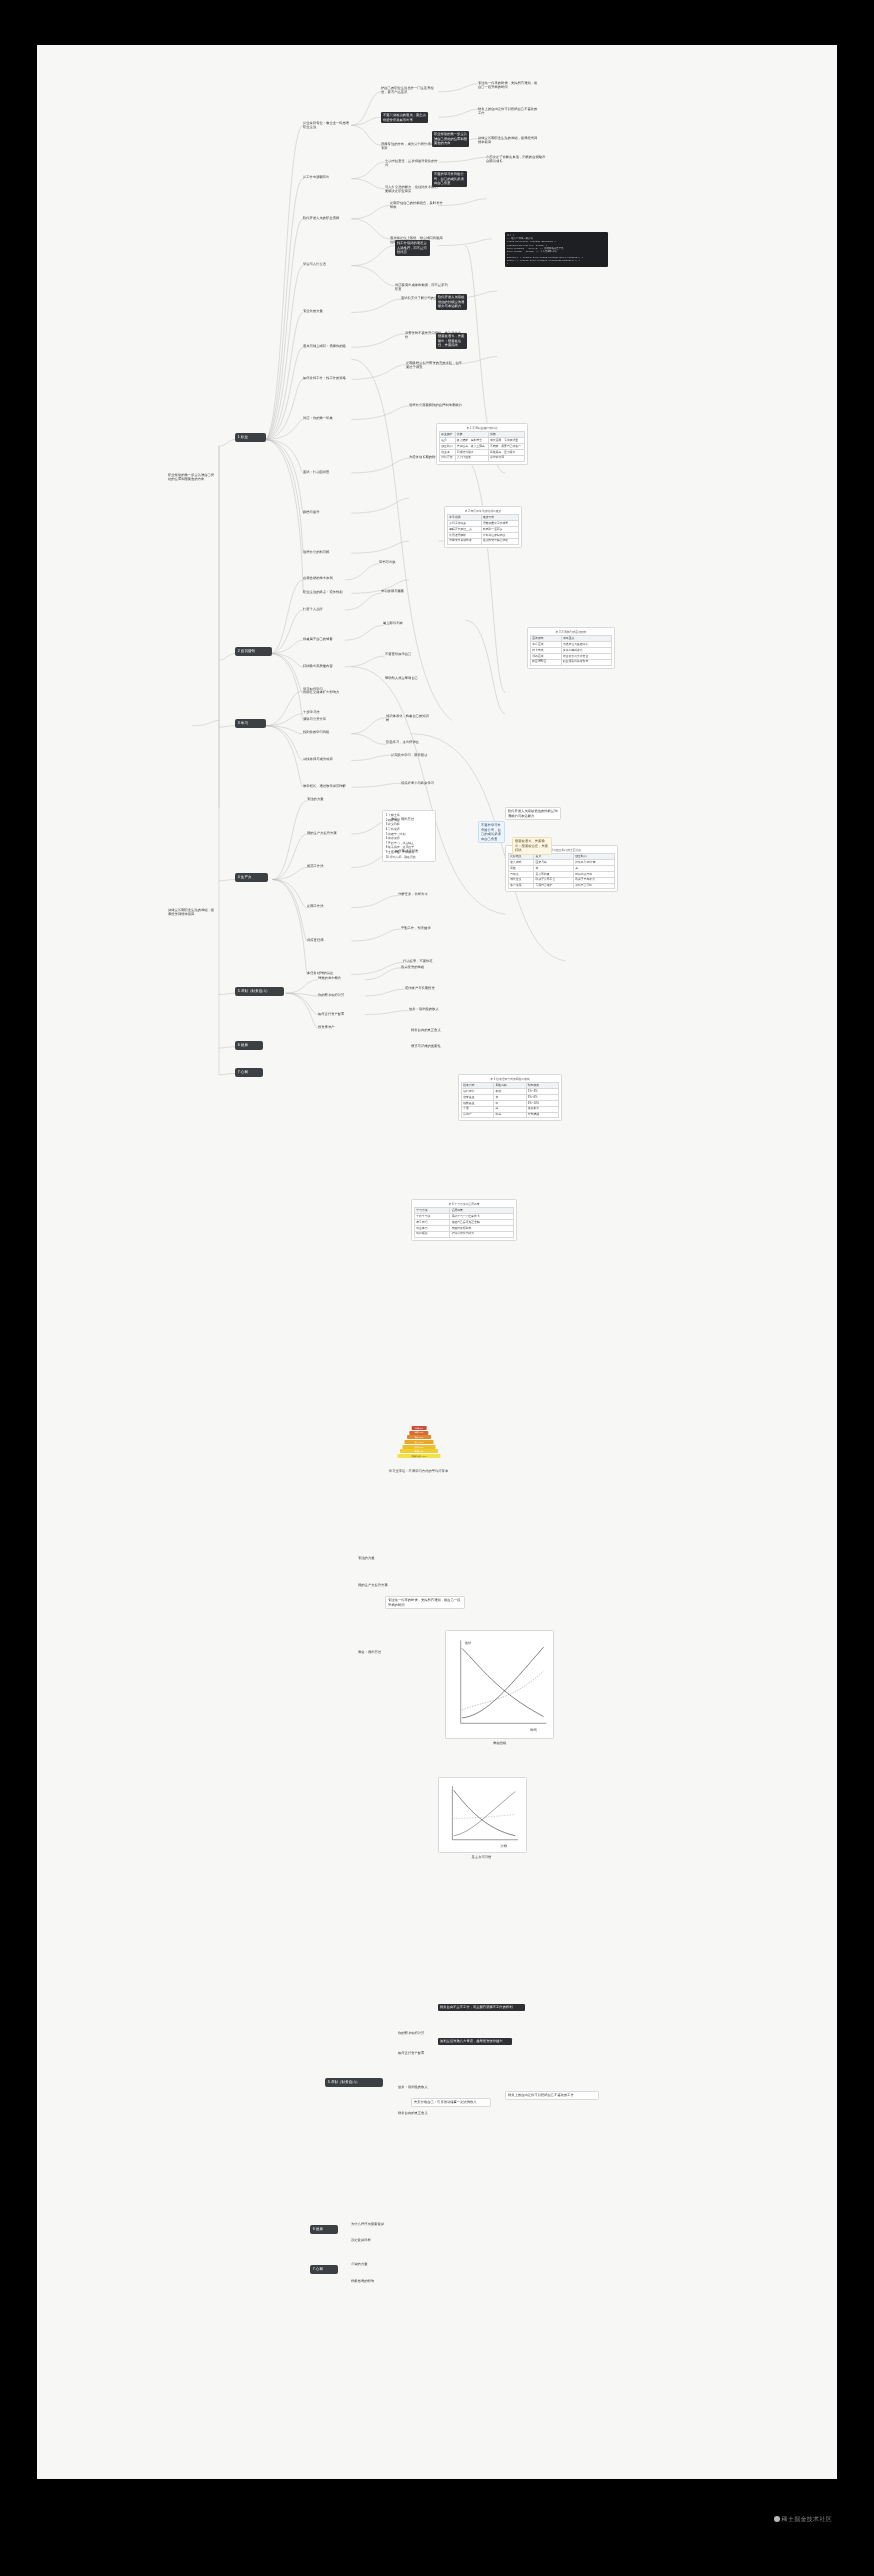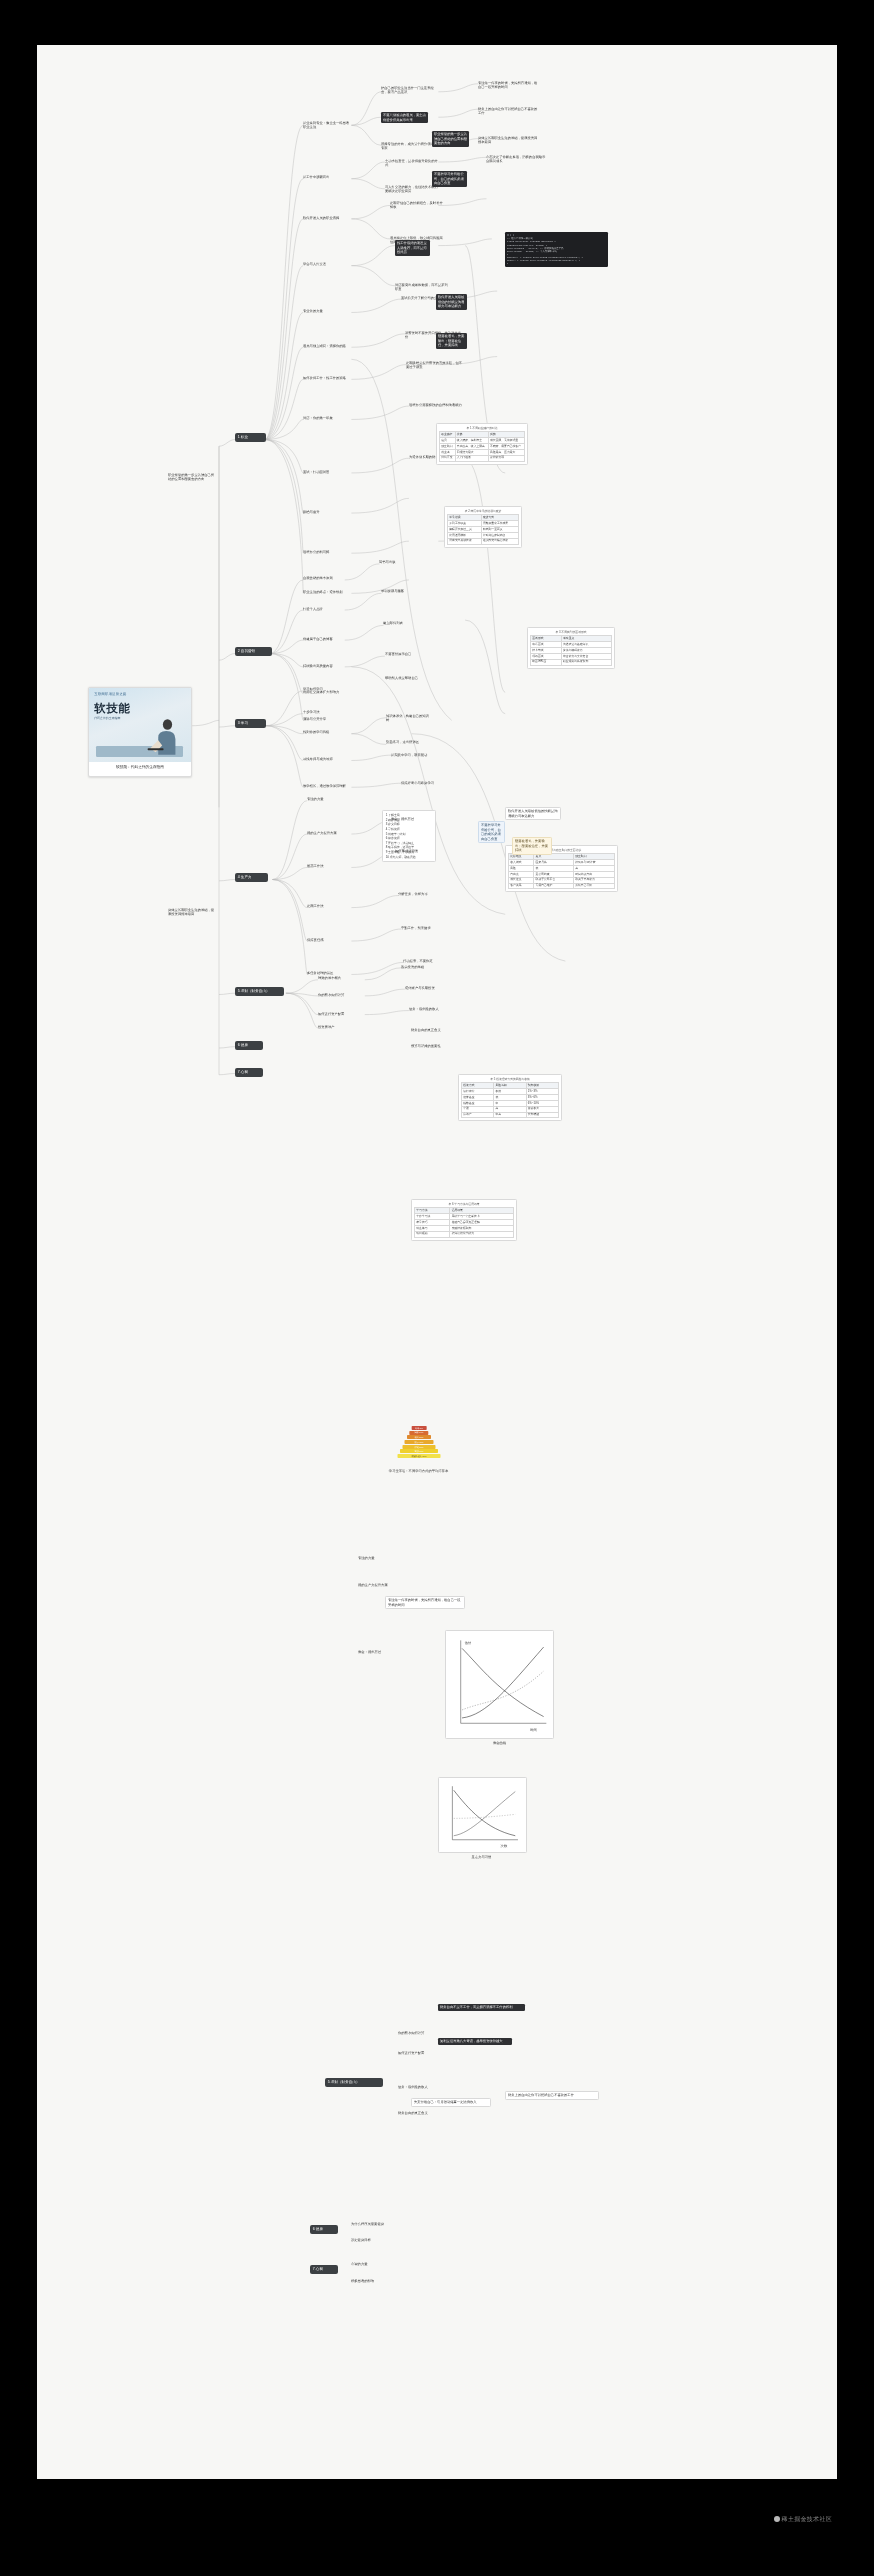--- a/index.html
+++ b/index.html
@@ -345,35 +345,20 @@
         <path d="M372,1418 C400,1418 400,1398 420,1398"></path>
         <path d="M372,1418 C404,1418 404,1422 420,1422"></path>
         <path d="M372,1418 C408,1418 408,1450 420,1450"></path>
         <path d="M372,1418 C410,1418 410,1470 420,1470"></path>
         <path d="M490,1398 C520,1398 520,1380 545,1380"></path>
         <path d="M490,1422 C525,1422 525,1412 550,1412"></path>
         <path d="M490,1450 C530,1450 530,1444 556,1444"></path>
       </g>
     </svg>
 
-    <div class="root" style="left:51px; top:642px;">
-      <div class="root-cover">
-        <div class="cover-top">互联网职场进阶之路</div>
-        <div class="cover-title">软技能</div>
-        <div class="cover-sub">代码之外的生存指南</div>
-        <div class="cover-desk"></div>
-        <svg class="cover-person" viewBox="0 0 62 66">
-          <ellipse cx="34" cy="14" rx="7" ry="8" fill="#3b3b3b"></ellipse>
-          <path d="M20 60 L20 34 Q20 24 32 24 Q46 24 46 36 L46 60 Z" fill="#5f7d93"></path>
-          <path d="M20 38 L8 50 L16 56 L26 46 Z" fill="#e9ddcd"></path>
-          <rect x="4" y="50" width="24" height="3" rx="1" fill="#2f2f2f"></rect>
-        </svg>
-      </div>
-      <div class="root-title">软技能：代码之外的生存指南</div>
-    </div>
 
     <div class="node trunk" style="left:198px; top:388px; width:31px;">1 职业</div>
     <div class="node trunk" style="left:198px; top:602px; width:37px;">2 自我营销</div>
     <div class="node trunk" style="left:198px; top:674px; width:31px;">3 学习</div>
     <div class="node trunk" style="left:198px; top:828px; width:33px;">4 生产力</div>
     <div class="node trunk" style="left:198px; top:942px; width:49px;">5 理财（财务自由）</div>
     <div class="node trunk" style="left:198px; top:996px; width:28px;">6 健身</div>
     <div class="node trunk" style="left:198px; top:1023px; width:28px;">7 心智</div>
 
     <div class="node plain" style="left:266px; top:76px; width:48px;">从业余到专业：像企业一样思考职业生涯</div>

